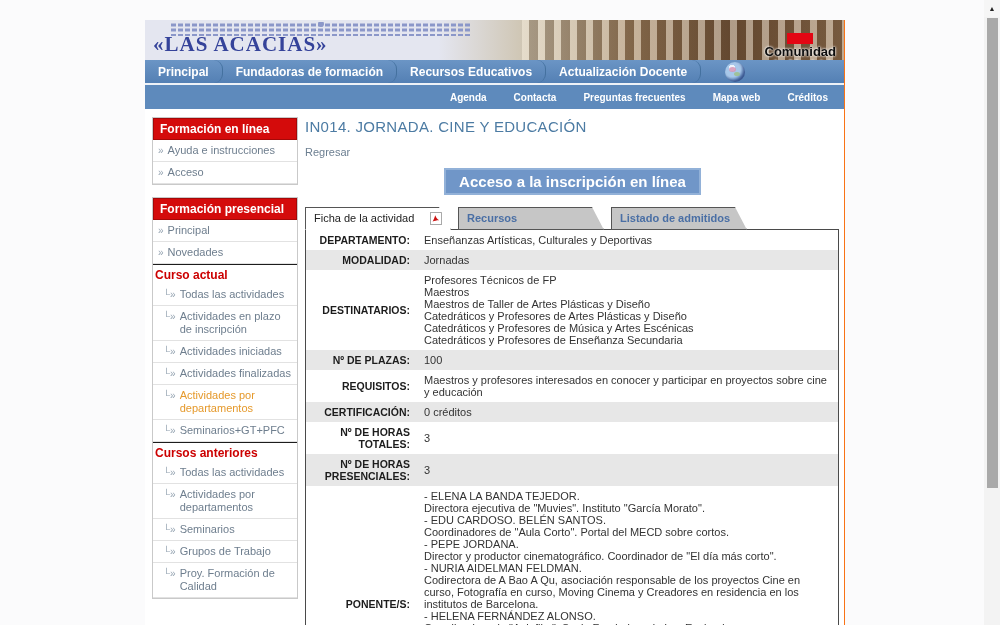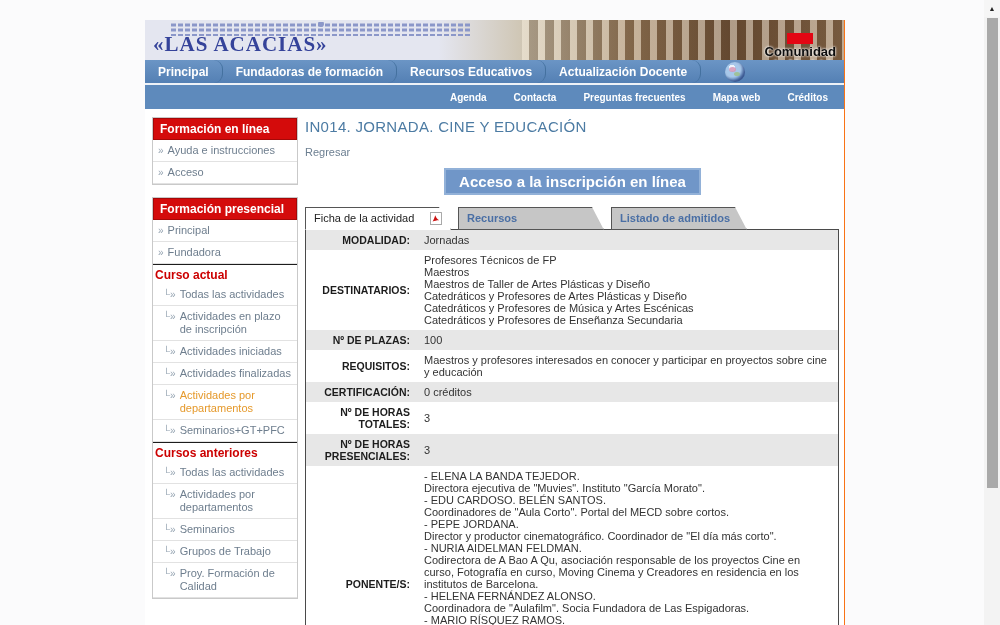--- a/index.html
+++ b/index.html
@@ -144,21 +144,21 @@
 
       <div class="sbox">
         <div class="sbox-title">Formación presencial</div>
         <div id="presencial-items">
             <div class="sitem">
               <span class="arrow">»</span>
               <span class="slabel">Principal</span>
             </div>
             <div class="sitem">
               <span class="arrow">»</span>
-              <span class="slabel">Fundadora</span>
+              <span class="slabel">Novedades</span>
             </div>
             <div class="section-title">Curso actual</div>
             <div class="sitem sub">
               <span class="arrow">└»</span>
               <span class="slabel">Todas las actividades</span>
             </div>
             <div class="sitem sub">
               <span class="arrow">└»</span>
               <span class="slabel">Actividades en plazo de inscripción</span>
             </div>
@@ -219,20 +219,24 @@
 </div>
           <div class="tab">
             <span class="tab-label">Recursos</span>
           </div>
           <div class="tab">
             <span class="tab-label">Listado de admitidos</span>
           </div>
         </div>
 
       <div class="dtable" id="dtable">
+          <div class="drow">
+            <div class="dlabel">DEPARTAMENTO:</div>
+            <div class="dvalue">Enseñanzas Artísticas, Culturales y Deportivas</div>
+          </div>
           <div class="drow shade">
             <div class="dlabel">MODALIDAD:</div>
             <div class="dvalue">Jornadas</div>
           </div>
           <div class="drow">
             <div class="dlabel">DESTINATARIOS:</div>
             <div class="dvalue">Profesores Técnicos de FP
 Maestros
 Maestros de Taller de Artes Plásticas y Diseño
 Catedráticos y Profesores de Artes Plásticas y Diseño

